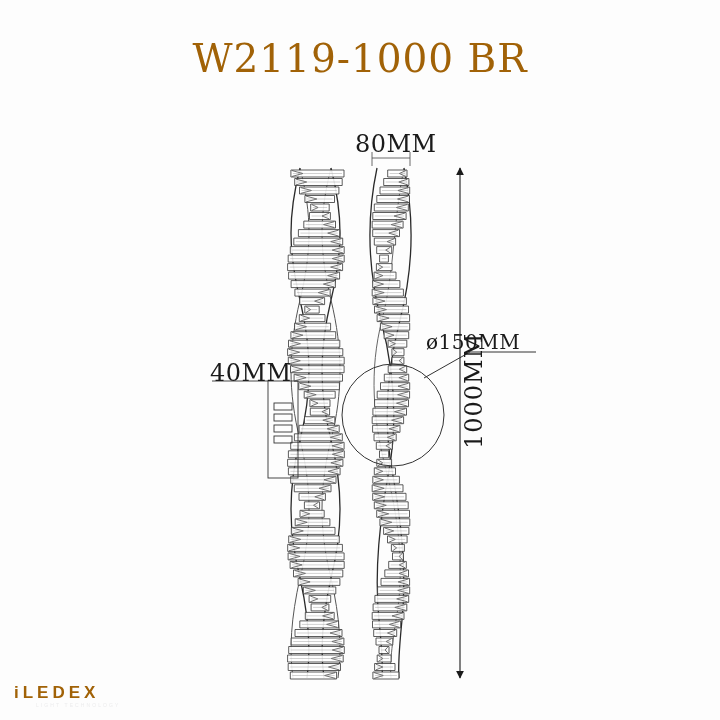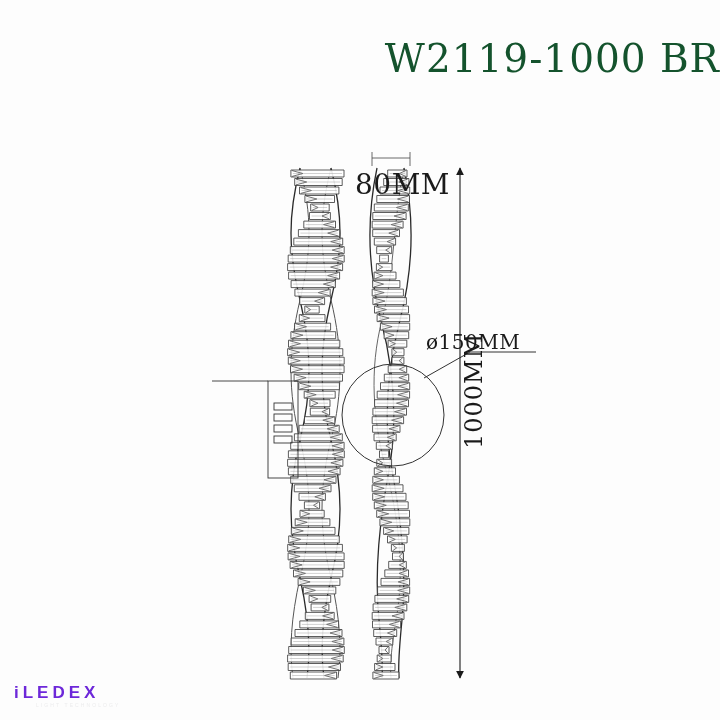--- a/index.html
+++ b/index.html
@@ -23,39 +23,38 @@
     left: 0;
     top: 0;
     width: 720px;
     height: 720px;
   }
   .title-text {
     position: absolute;
     left: 0;
     top: 36px;
     width: 720px;
-    text-align: right;
+    text-align: center;
     font-family: "DejaVu Serif", serif;
     font-size: 39px;
     letter-spacing: 1px;
-    color: #14532d;
+    color: #a16207;
     white-space: pre;
   }
   .dim-label {
     position: absolute;
     font-family: "DejaVu Serif", serif;
     color: #1a1a1a;
     white-space: nowrap;
   }
   #label-80mm {
     left: 355px;
     top: 130px;
-    font-size: 28px;
+    font-size: 24px;
     letter-spacing: 0.5px;
-    margin-top: 38px;
   }
   #label-40mm {
     left: 210px;
     top: 359px;
     font-size: 24px;
     letter-spacing: 0.5px;
   }
   #label-150mm {
     left: 426px;
     top: 330px;
@@ -76,21 +75,21 @@
     position: absolute;
     left: 14px;
     top: 684px;
     width: 150px;
     height: 30px;
   }
   .wm-name {
     font-family: "Liberation Sans", sans-serif;
     font-size: 17px;
     letter-spacing: 4px;
-    color: #6d28d9;
+    color: #a16207;
     font-weight: bold;
     line-height: 17px;
   }
   .wm-tag {
     font-family: "Liberation Sans", sans-serif;
     font-size: 5px;
     letter-spacing: 2.1px;
     color: #ececed;
     line-height: 8px;
     padding-left: 22px;
@@ -545,20 +544,21 @@
       <line x1="470" y1="352" x2="536" y2="352" stroke="#333" stroke-width="1"></line>
     </g>
 
     <g>
       <line x1="460" y1="168" x2="460" y2="678" stroke="#1a1a1a" stroke-width="1.1" marker-start="url(#arrStart)" marker-end="url(#arrEnd)"></line>
     </g>
   </svg>
 
   <div class="dim-label" id="label-80mm">80MM</div>
 
+  <div class="dim-label" id="label-40mm">40MM</div>
 
   <div class="dim-label" id="label-150mm">ø150MM</div>
 
   <div class="dim-label" id="label-1000mm">1000MM</div>
 
   <div id="watermark">
     <div class="wm-name">iLEDEX</div>
     <div class="wm-tag">LIGHT TECHNOLOGY</div>
   </div>
 

